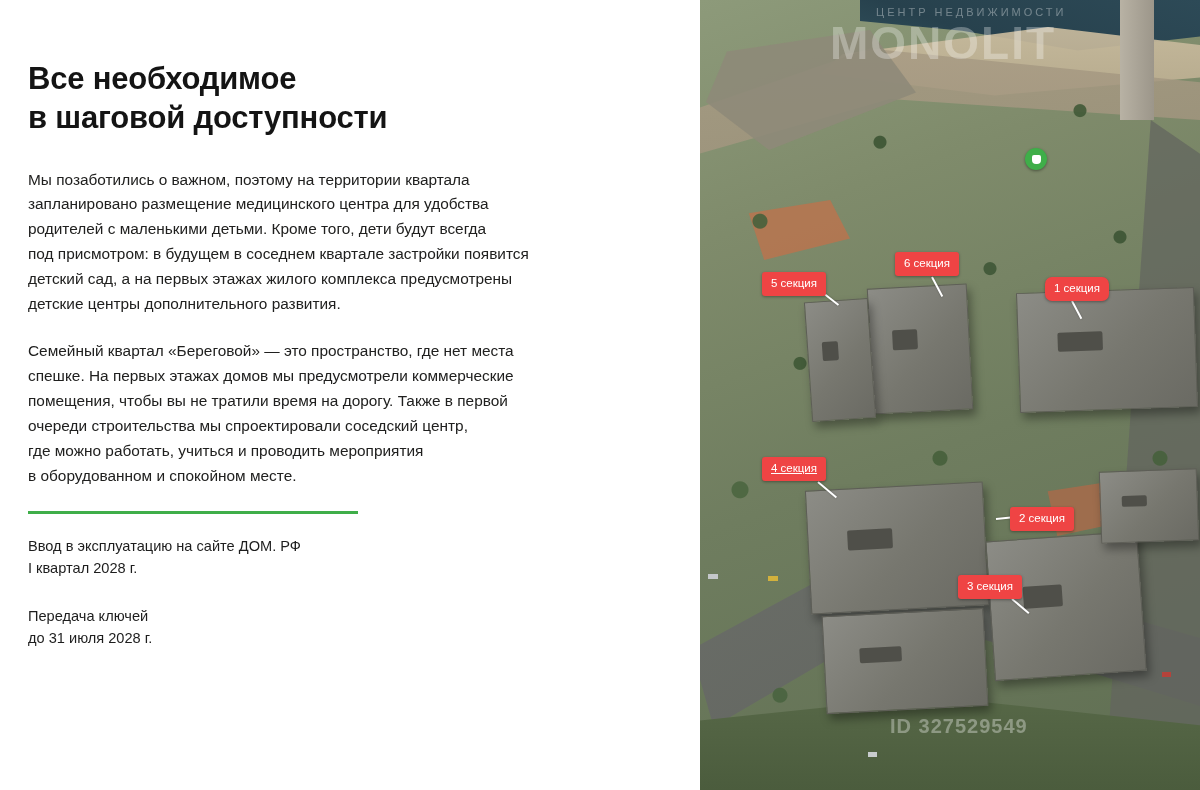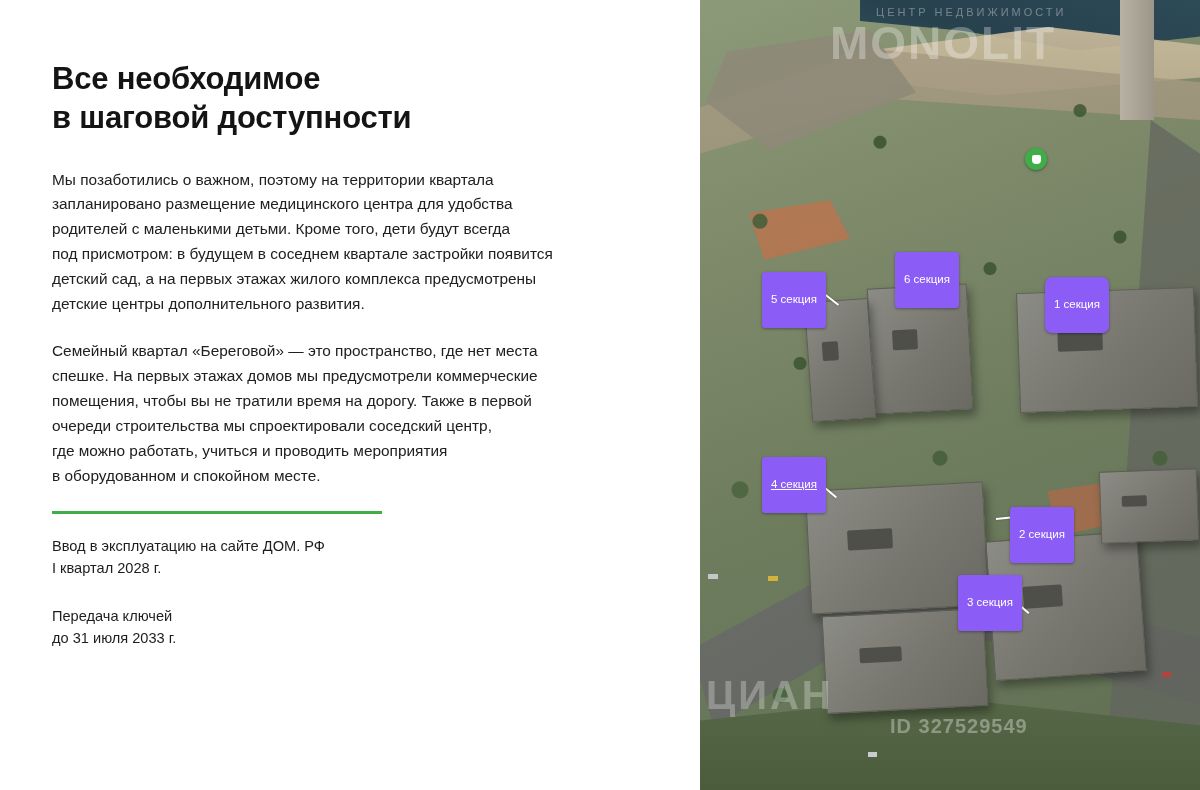--- a/index.html
+++ b/index.html
@@ -20,21 +20,21 @@
     height: 790px;
     display: flex;
   }
 
   
   .left {
     position: relative;
     width: 700px;
     height: 558px;
     box-sizing: border-box;
-    padding: 52px 48px 40px 52px;
+    padding: 52px 48px 40px 28px;
     background: #ffffff;
   }
   .headline {
     font-size: 31px;
     line-height: 1.25;
     font-weight: bold;
     letter-spacing: -0.2px;
     color: #141414;
     margin: 8px 0 30px 0;
     white-space: pre-line;
@@ -195,25 +195,25 @@
     position: absolute;
     left: 22%; top: 34%;
     width: 26%; height: 16%;
     background: #4f4f49;
     border-radius: 2px;
   }
 
   
   .label {
     position: absolute;
-    background: #8b5cf6;
+    background: #ef4444;
     color: #ffffff;
     font-size: 11.5px;
     line-height: 1;
-    padding: 22px 9px;
+    padding: 6px 9px;
     border-radius: 3px;
     white-space: nowrap;
     box-shadow: 0 1px 3px rgba(0,0,0,.35);
   }
   .leader {
     position: absolute;
     background: #ffffff;
     height: 2px;
     transform-origin: left center;
     box-shadow: 0 0 2px rgba(0,0,0,.3);
@@ -305,21 +305,21 @@
 помещения, чтобы вы не тратили время на дорогу. Также в первой
 очереди строительства мы спроектировали соседский центр,
 где можно работать, учиться и проводить мероприятия
 в оборудованном и спокойном месте.</p>
 
     <div class="divider"></div>
 
     <p class="info-block">Ввод в эксплуатацию на сайте ДОМ. РФ
 I квартал  2028 г.</p>
     <p class="info-block">Передача ключей
-до 31 июля 2033 г.</p>
+до 31 июля 2028 г.</p>
   </div>
 
   <div class="right">
     <div class="render">
       <div class="layer-grass"></div>
       <div class="water"></div>
       <div class="beach"></div>
       <div class="promenade"></div>
       <div class="plaza"></div>
       <div class="court-1"></div>
@@ -362,18 +362,17 @@
       </div>
       <div class="label" style="left:310px; top:507px;">
         <span>2 секция</span>
       </div>
       <div class="label" style="left:258px; top:575px;">
         <span>3 секция</span>
       </div>
 
       <div class="wm-brand-sub">ЦЕНТР НЕДВИЖИМОСТИ</div>
       <div class="wm-brand">MONOLIT</div>
-      <div class="wm-site">ЦИАН</div>
       <div class="wm-id">ID 327529549</div>
     </div>
   </div>
 
 </div>
 
 </body></html>

